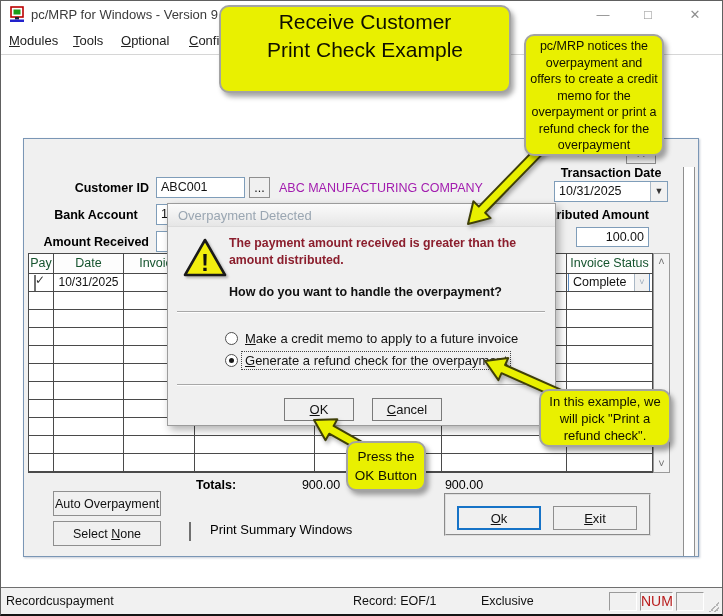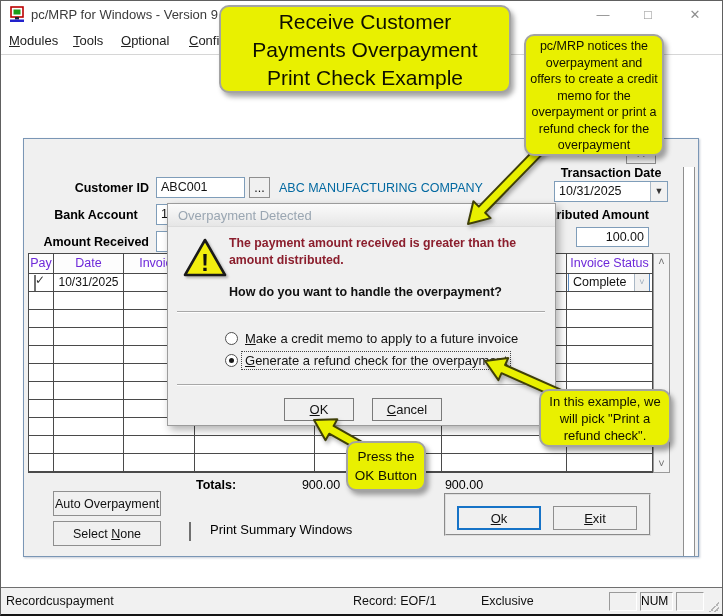--- a/index.html
+++ b/index.html
@@ -22,21 +22,21 @@
   .form-title-text{position:absolute;left:34px;top:0;line-height:26px;font-size:13px;color:#93a0ae;}
   .field{background:#fff;border:1px solid #7f9db9;font-size:12.5px;color:#111;padding:0 4px;line-height:19px;overflow:hidden;white-space:nowrap;z-index:2;}
   .lbl{font-size:12.5px;font-weight:bold;color:#000;white-space:nowrap;z-index:2;}
   .btn{background:#f0f0f0;border:1px solid #8f8f8f;font-size:12.5px;color:#111;text-align:center;z-index:2;padding:0;}
   
   .grid{position:absolute;left:27px;top:252px;width:625px;height:220px;background:#fff;border:1px solid #4a4a4a;z-index:2;}
   .trow{display:grid;grid-template-columns:25px 70px 71px 120px 127px 125px 85px;height:18px;}
   .thead{height:20px;}
   .tc{border-right:1px solid #4a4a4a;border-bottom:1px solid #4a4a4a;overflow:hidden;position:relative;}
   .tc:last-child{border-right:none;}
-  .hc{font-size:12.5px;color:#6d28d9;text-align:center;line-height:19px;background:#fdfdfd;}
+  .hc{font-size:12.5px;color:#14532d;text-align:center;line-height:19px;background:#fdfdfd;}
   .cellv{font-size:12px;color:#111;text-align:center;line-height:17px;}
   .scroll{position:absolute;left:652px;top:252px;width:17px;height:220px;background:#f3f3f3;border:1px solid #9a9a9a;z-index:2;}
   .sbtn{position:absolute;left:0;width:15px;height:16px;text-align:center;color:#707070;font-size:11px;line-height:15px;}
   
   .combo{position:absolute;background:#fff;border:1px solid #7f9db9;z-index:2;}
   .combo .cv{position:absolute;left:4px;top:0;font-size:12.5px;line-height:19px;color:#111;white-space:nowrap;}
   .combo .carr{position:absolute;right:0;top:0;bottom:0;width:17px;background:#f1f1f1;border-left:1px solid #aab8c6;text-align:center;color:#333;font-size:9px;line-height:19px;}
   
   .cb{background:#fff;border:1px solid #707070;position:relative;}
   .cb .ck{position:absolute;left:0px;top:-3px;font-size:12px;color:#333;}
@@ -46,21 +46,21 @@
   .dlg-title span{margin-left:10px;line-height:23px;font-size:13px;color:#9aa6b2;}
   .sep{position:absolute;height:2px;border-top:1px solid #a8a8a8;border-bottom:1px solid #fdfdfd;}
   .radio{position:absolute;width:13px;height:13px;border:1px solid #505050;border-radius:50%;background:#fff;}
   .radio.sel::before{content:"";display:block;width:5px;height:5px;margin:3px;border-radius:50%;background:#1a1a1a;}
   .dbtn{position:absolute;width:70px;height:23px;background:#f0f0f0;border:1px solid #7a7a7a;font-size:13px;color:#111;text-align:center;line-height:21px;padding:0;}
   
   .callout{position:absolute;background:#e9f000;border:2px solid #a3a3a3;border-radius:10px;color:#101000;text-align:center;box-shadow:3px 4px 5px rgba(0,0,0,.35);z-index:9;}
   
   .statusbar{position:absolute;left:0;top:586px;width:721px;height:28px;background:#f1f1f1;border-top:1px solid #6f6f6f;font-size:12.5px;color:#111;z-index:1;}
   .sb-text{position:absolute;top:0;line-height:26px;white-space:nowrap;}
-  .sb-cell{position:absolute;top:4px;height:19px;background:#f1f1f1;border:1px solid;border-color:#9a9a9a #ffffff #ffffff #9a9a9a;text-align:left;font-size:12px;line-height:17px;color:#000000;}
+  .sb-cell{position:absolute;top:4px;height:19px;background:#f1f1f1;border:1px solid;border-color:#9a9a9a #ffffff #ffffff #9a9a9a;text-align:left;font-size:14px;line-height:17px;color:#b91c1c;}
   .grip{position:absolute;right:3px;bottom:3px;width:10px;height:10px;background:
     linear-gradient(135deg,transparent 50%,#b5b5b5 50%,#b5b5b5 60%,transparent 60%,transparent 75%,#b5b5b5 75%,#b5b5b5 85%,transparent 85%);}
   svg.arrows{position:absolute;left:0;top:0;z-index:8;pointer-events:none;}
   .link{color:#0026cc;text-decoration:underline;}
 </style>
 </head>
 <body>
 
 <div class="screen">
 
@@ -89,21 +89,21 @@
   <div class="desktop"></div>
 
   
   <div class="form"></div>
   <button class="abs btn" style="left:625px;top:141px;width:30px;height:22px;z-index:2;color:#777">✕</button>
 
   
   <div class="abs lbl" style="left:42px;top:180px;width:106px;text-align:right;z-index:2">Customer ID</div>
   <div class="abs field" style="left:155px;top:176px;width:89px;height:21px">ABC001</div>
   <button class="abs btn" style="left:248px;top:176px;width:21px;height:21px">...</button>
-  <div class="abs" style="left:278px;top:180px;font-size:12.5px;color:#0369a1;z-index:2">ABC MANUFACTURING COMPANY</div>
+  <div class="abs" style="left:278px;top:180px;font-size:12.5px;color:#a21caf;z-index:2">ABC MANUFACTURING COMPANY</div>
 
   <div class="abs lbl" style="left:552px;top:165px;width:116px;text-align:center;z-index:2">Transaction Date</div>
   <div class="combo" style="left:553px;top:180px;width:114px;height:21px">
     <span class="cv">10/31/2025</span>
     <span class="carr">▼</span>
   </div>
 
   
   <div class="abs lbl" style="left:42px;top:207px;width:106px;text-align:center;z-index:2">Bank Account</div>
   <div class="abs field" style="left:155px;top:203px;width:89px;height:21px">102</div>
@@ -282,21 +282,20 @@
     <g style="filter:drop-shadow(2px 3px 2px rgba(0,0,0,.3))">
       <polygon points="541.8,139.9 477.8,205.6 472.4,200.3 467,223 489.6,217.1 484.2,211.8 548.2,146.1" fill="#e9f000" stroke="#3f3f08" stroke-width="2" stroke-linejoin="round"></polygon>
       <polygon points="564.8,390.9 504.1,364.0 507.2,357.1 484,360 497.4,379.1 500.5,372.2 561.2,399.1" fill="#e9f000" stroke="#3f3f08" stroke-width="2" stroke-linejoin="round"></polygon>
       <polygon points="370.2,446.1 332.6,424.9 336.3,418.3 313,419 324.5,439.2 328.2,432.7 365.8,453.9" fill="#e9f000" stroke="#3f3f08" stroke-width="2" stroke-linejoin="round"></polygon>
     </g>
   </svg>
 
   
   <div class="callout" style="left:218px;top:4px;width:292px;height:88px;font-size:21px;line-height:28px;padding-top:1px">
     <div>Receive Customer</div>
-    <div>Payments Overpayment</div>
     <div>Print Check Example</div>
   </div>
   <div class="callout" style="left:523px;top:33px;width:140px;height:122px;font-size:12.5px;line-height:16.5px;padding:2px 4px">pc/MRP notices the overpayment and offers to create a credit memo for the overpayment or print a refund check for the overpayment</div>
   <div class="callout" style="left:538px;top:388px;width:132px;height:58px;font-size:13px;line-height:17px;padding:2px 3px">In this example, we will pick "Print a refund check".</div>
   <div class="callout" style="left:345px;top:440px;width:80px;height:50px;font-size:13.5px;line-height:19px;padding:4px 2px">Press the OK Button</div>
 
   
   <div class="statusbar">
     <span class="sb-text" style="left:5px">Recordcuspayment</span>
     <span class="sb-text" style="left:352px">Record: EOF/1</span>

